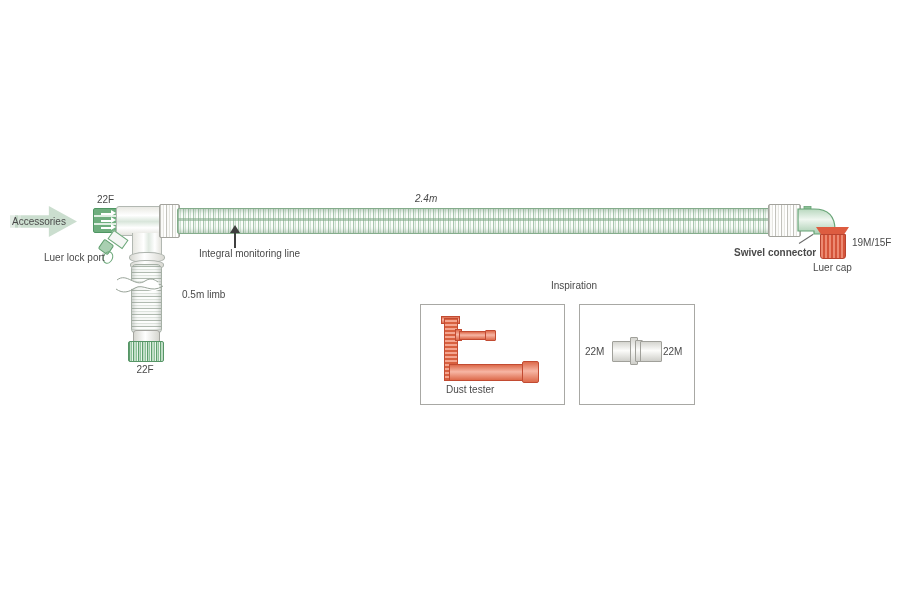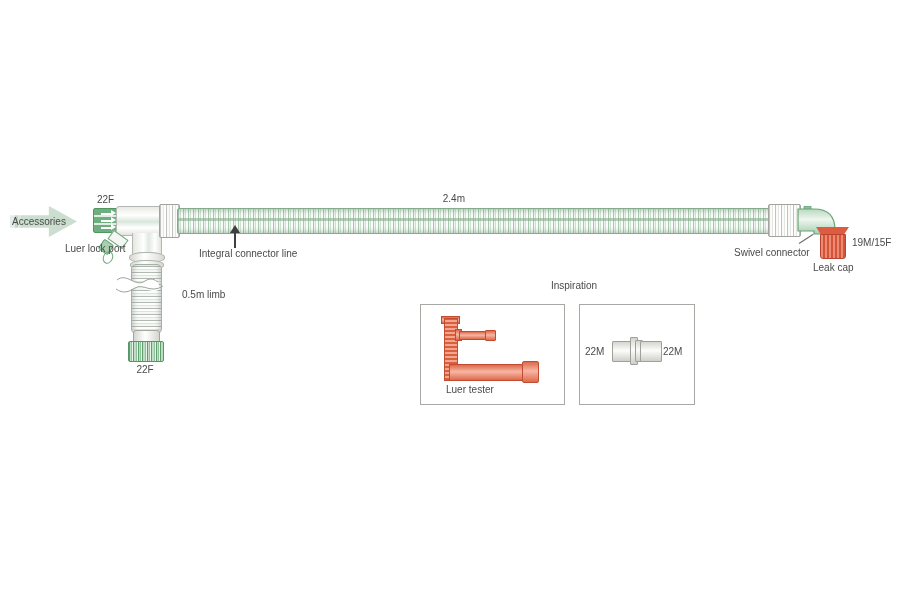--- a/index.html
+++ b/index.html
@@ -111,28 +111,28 @@
 
   <div class="abs wye-body" style="left:116px;top:206px;width:45px;height:28px;"></div>
   <div class="abs wye-branch" style="left:132px;top:233px;width:28px;height:21px;"></div>
   <div class="abs flare" style="left:129px;top:252px;width:34px;height:9px;"></div>
   <div class="abs flare" style="left:130px;top:260px;width:32px;height:8px;"></div>
   <div class="abs cuff" style="left:159px;top:204px;width:19px;height:32px;"></div>
 
   <div class="abs luer-stem" style="left:109px;top:234px;width:16px;height:9px;transform:rotate(35deg);"></div>
   <div class="abs luer-cap" style="left:100px;top:241px;width:10px;height:10px;transform:rotate(35deg);"></div>
   <div class="abs luer-ring" style="left:103px;top:251px;width:8px;height:11px;transform:rotate(22deg);"></div>
-  <div class="lbl" style="left:44px;top:243px;margin-left:21px;">Luer lock port</div>
+  <div class="lbl" style="left:44px;top:252px;">Luer lock port</div>
 
   <div class="abs corr-h" style="left:177px;top:208px;width:591px;height:24px;"></div>
-  <div class="lbl" style="left:415px;top:193px;width:50px;text-align:right;">2.4m</div>
+  <div class="lbl" style="left:415px;top:193px;width:50px;text-align:left;font-style:italic;">2.4m</div>
 
   <div class="abs ptr-head" style="left:230px;top:225px;"></div>
   <div class="abs ptr-line" style="left:234px;top:232px;width:2px;height:16px;"></div>
-  <div class="lbl" style="left:199px;top:248px;">Integral connector line</div>
+  <div class="lbl" style="left:199px;top:248px;">Integral monitoring line</div>
 
   <div class="abs corr-v" style="left:131px;top:264px;width:29px;height:68px;"></div>
   <svg class="abs" style="left:113px;top:272px;" width="52" height="30" viewBox="0 0 52 30">
     <path d="M4,8 C14,0 22,16 32,9 C38,5 42,8 45,10 L47,17 C38,24 28,10 17,18 C10,23 6,20 3,17 Z" fill="#ffffff"></path>
     <path d="M4,8 C14,0 22,16 32,9 C38,5 42,8 45,10" fill="none" stroke="#98a398" stroke-width="1"></path>
     <path d="M3,17 C10,22 16,20 22,16 C30,11 38,22 50,14" fill="none" stroke="#98a398" stroke-width="1"></path>
   </svg>
   <div class="lbl" style="left:166px;top:289px;padding-left:16px;">0.5m limb</div>
   <div class="abs cuff-ring" style="left:133px;top:330px;width:25px;height:12px;"></div>
   <div class="abs green-ribs" style="left:128px;top:341px;width:34px;height:19px;"></div>
@@ -148,35 +148,35 @@
       </linearGradient>
     </defs>
     <rect x="7" y="0.5" width="7" height="5" fill="#8cc096" stroke="#67a476" stroke-width="0.8"></rect>
     <path d="M1,3 H17 Q38,3 38,24 V28 H17 V25 H1 Z" fill="url(#gg)" stroke="#67a476" stroke-width="1.2"></path>
   </svg>
   <div class="abs" style="left:816px;top:227px;width:33px;height:31px;">
     <div class="abs dust-rim" style="left:0;top:0;width:33px;height:8px;"></div>
     <div class="abs dust-body" style="left:4px;top:7px;width:24px;height:23px;"></div>
   </div>
   <div class="abs leader" style="left:799px;top:243px;width:17px;transform:rotate(-33deg);"></div>
-  <div class="lbl" style="left:734px;top:247px;">Swivel connector</div>
+  <div class="lbl" style="left:734px;top:247px;font-weight:bold;">Swivel connector</div>
   <div class="lbl" style="left:852px;top:237px;">19M/15F</div>
-  <div class="lbl" style="left:813px;top:262px;">Leak cap</div>
+  <div class="lbl" style="left:813px;top:262px;">Luer cap</div>
 
   <div class="lbl" style="left:504px;top:280px;width:140px;text-align:center;">Inspiration</div>
 
   <div class="abs acc-box" style="left:420px;top:304px;width:143px;height:99px;"></div>
   <div class="abs red-tube" style="left:441px;top:316px;width:17px;height:6px;"></div>
   <div class="abs red-ribs" style="left:444px;top:318px;width:12px;height:61px;"></div>
   <div class="abs red-tube" style="left:455px;top:329px;width:5px;height:10px;"></div>
   <div class="abs red-tube" style="left:459px;top:331px;width:28px;height:7px;"></div>
   <div class="abs red-tube" style="left:485px;top:330px;width:9px;height:9px;border-radius:1px;"></div>
   <div class="abs red-tube" style="left:449px;top:364px;width:75px;height:15px;"></div>
   <div class="abs red-tube" style="left:522px;top:361px;width:15px;height:20px;border-radius:2px;"></div>
-  <div class="lbl" style="left:446px;top:384px;">Luer tester</div>
+  <div class="lbl" style="left:446px;top:384px;">Dust tester</div>
 
   <div class="abs acc-box" style="left:579px;top:304px;width:114px;height:99px;"></div>
   <div class="lbl" style="left:585px;top:346px;">22M</div>
   <div class="abs" style="left:612px;top:337px;width:48px;height:26px;">
     <div class="abs gray-cyl" style="left:0;top:4px;width:19px;height:19px;"></div>
     <div class="abs gray-cyl" style="left:18px;top:0;width:6px;height:26px;"></div>
     <div class="abs gray-cyl" style="left:23px;top:3px;width:6px;height:20px;"></div>
     <div class="abs gray-cyl" style="left:28px;top:4px;width:20px;height:19px;"></div>
   </div>
   <div class="lbl" style="left:663px;top:346px;">22M</div>

